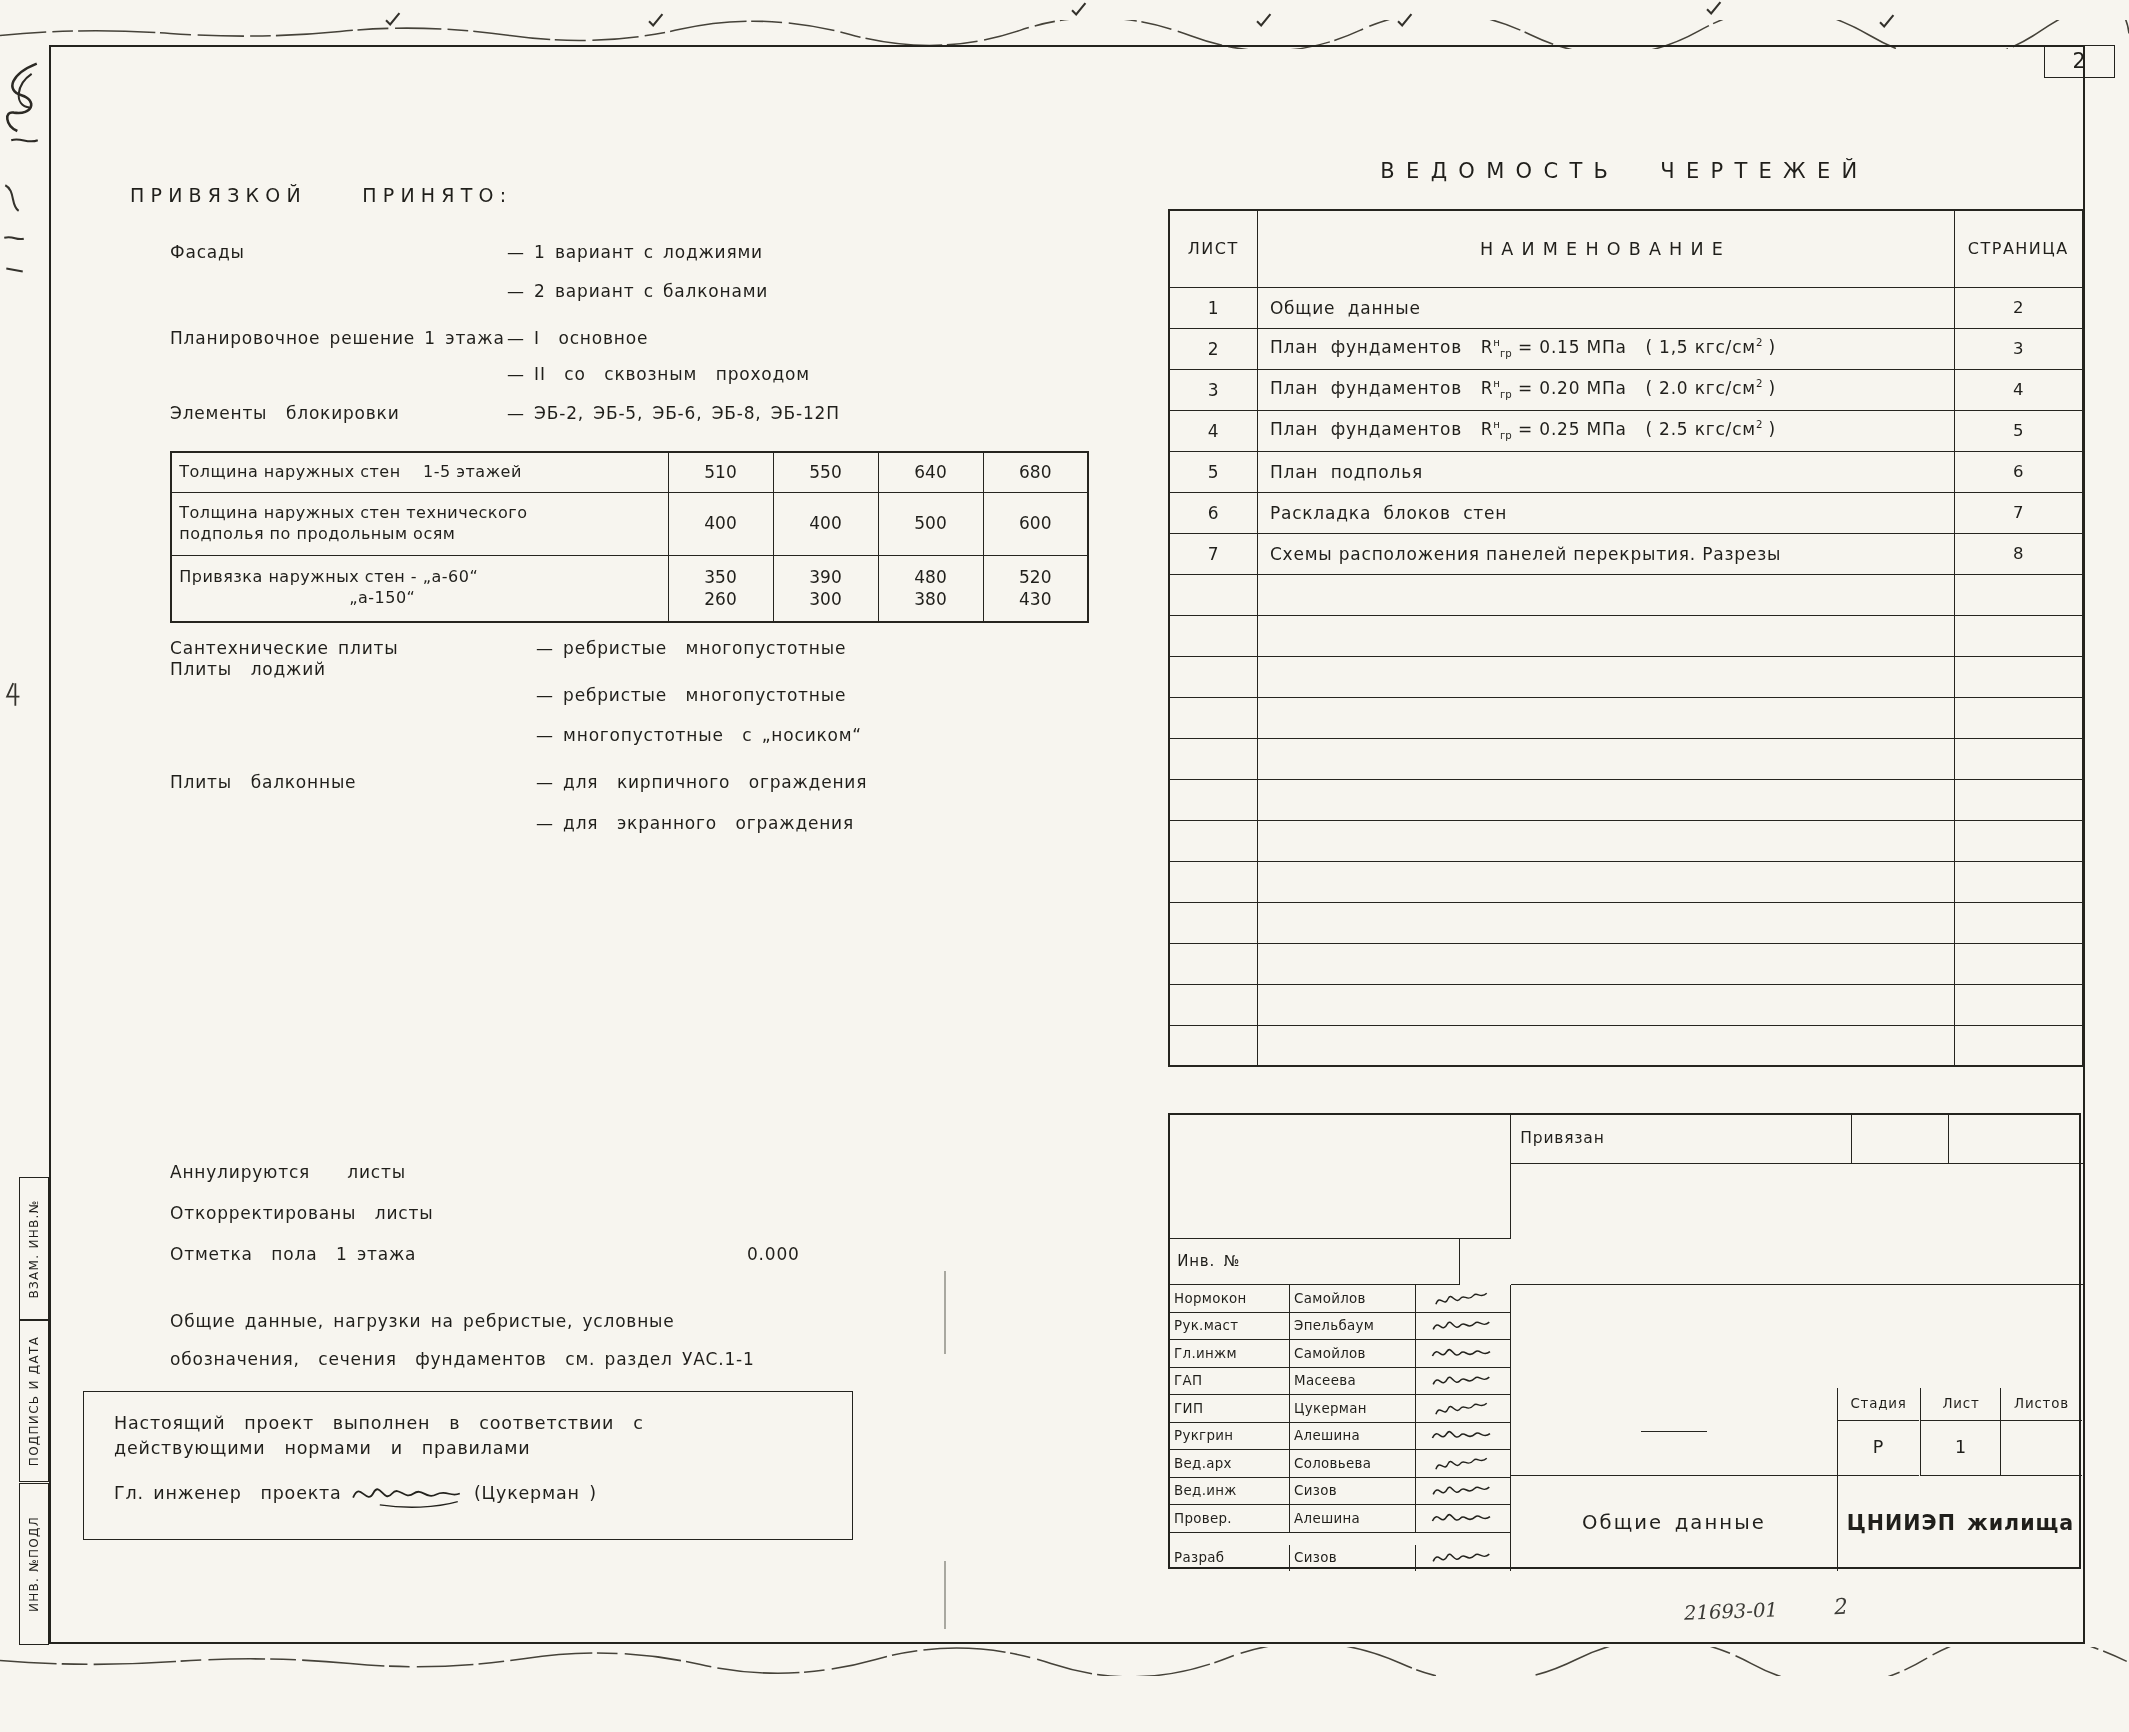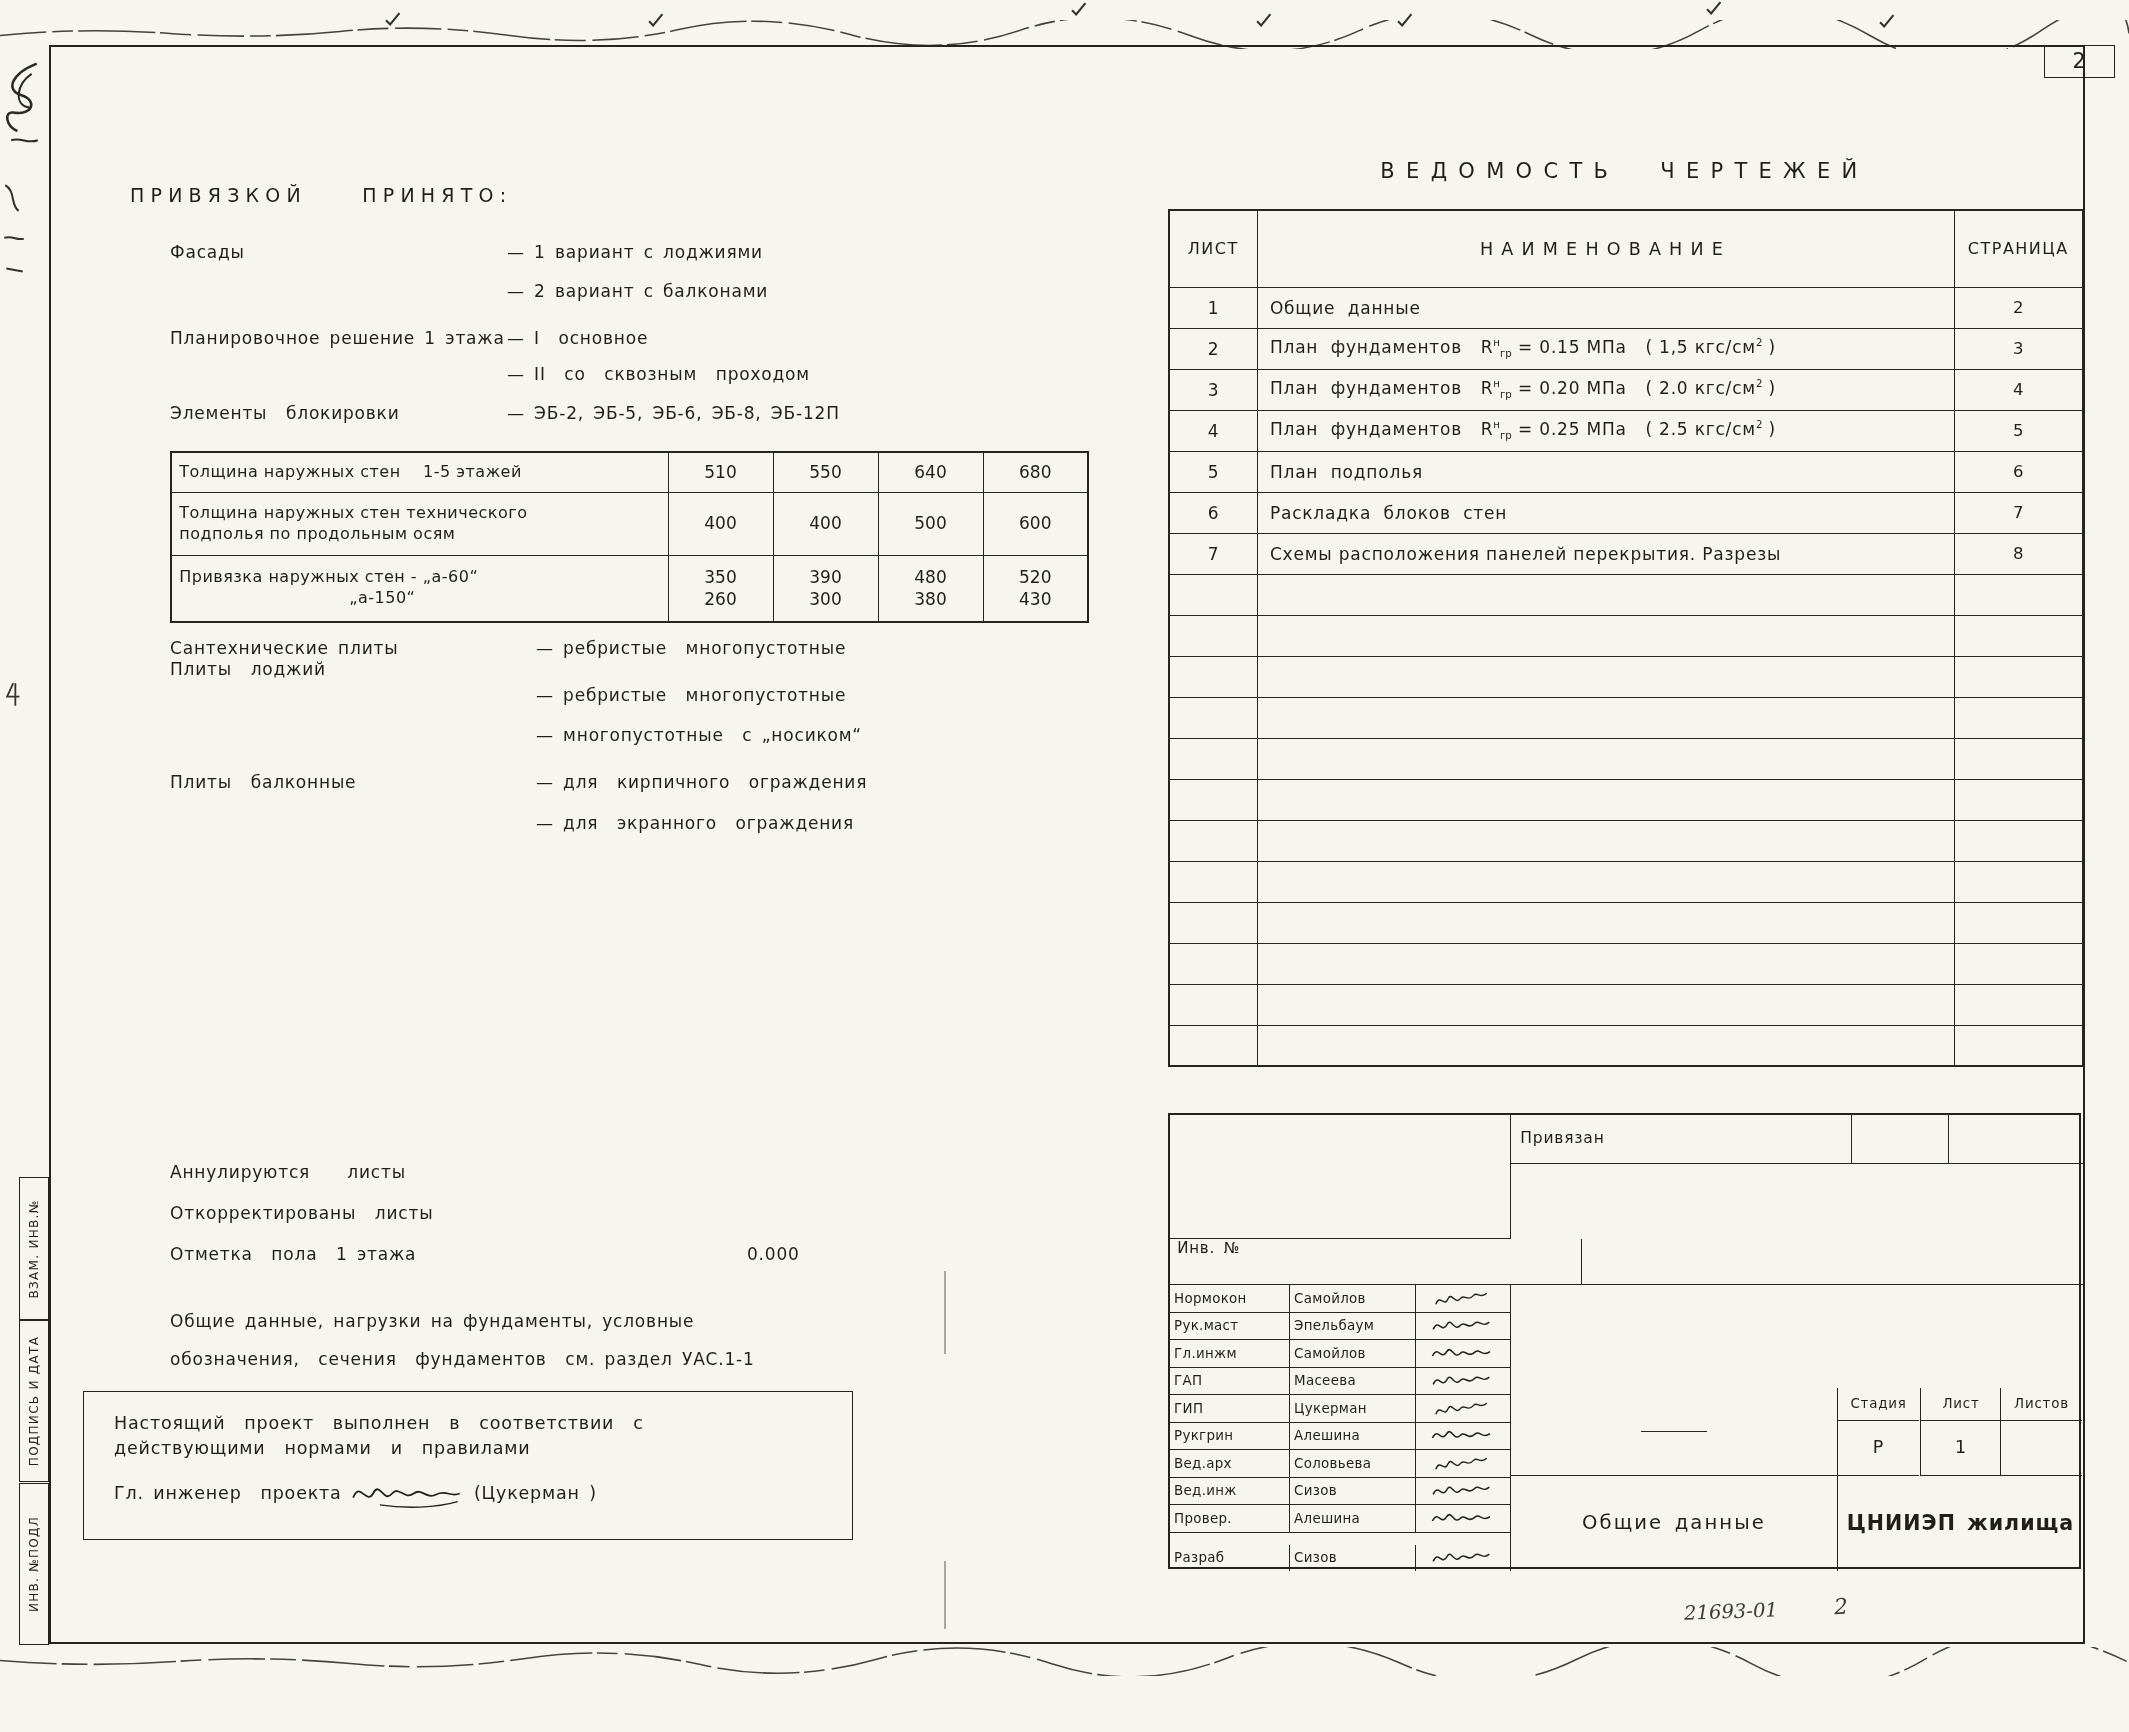--- a/index.html
+++ b/index.html
@@ -221,21 +221,21 @@
 
   <div class="abs t" style="left:170px;top:772px">Плиты  балконные</div>
   <div class="abs t" style="left:536px;top:772px">— для  кирпичного  ограждения</div>
   <div class="abs t" style="left:536px;top:813px">— для  экранного  ограждения</div>
 
   <div class="abs t" style="left:170px;top:1162px">Аннулируются    листы</div>
   <div class="abs t" style="left:170px;top:1203px">Откорректированы  листы</div>
   <div class="abs t" style="left:170px;top:1244px">Отметка  пола  1 этажа</div>
   <div class="abs t" style="left:747px;top:1244px">0.000</div>
 
-  <div class="abs t" style="left:170px;top:1311px">Общие данные, нагрузки на фундаменты, условные</div>
+  <div class="abs t" style="left:170px;top:1311px">Общие данные, нагрузки на ребристые, условные</div>
   <div class="abs t" style="left:170px;top:1349px">обозначения,  сечения  фундаментов  см. раздел УАС.1-1</div>
 
   <div class="abs note-box">
     <div class="t" style="font-size:17.5px">Настоящий  проект  выполнен  в  соответствии  с</div>
     <div class="t" style="font-size:17.5px;margin-top:3.1px">действующими  нормами  и  правилами</div>
     <div class="eng-row">
       <span class="t" style="font-size:17.5px">Гл. инженер  проекта</span>
       <svg width="118" height="33" viewBox="0 0 230 64">
         <path d="M8 40 C 22 6, 34 58, 48 30 C 60 8, 68 52, 84 32 C 98 16, 108 46, 126 32 C 142 20, 150 44, 170 34 C 190 24, 198 40, 216 32" fill="none" stroke="#23221d" stroke-width="3.5"></path>
         <path d="M60 54 C 110 62, 170 60, 212 48" fill="none" stroke="#23221d" stroke-width="2.5"></path>
@@ -354,21 +354,21 @@
           <td></td>
           <td></td>
           <td></td>
         </tr>
     </tbody>
   </table>
 
   <div class="abs tb">
 
     <div class="tbc" style="left:0;top:0;width:341px;height:124px;border-right-width:1.5px;border-bottom-width:1.5px"></div>
-    <div class="tbc" style="left:0;top:124px;width:412px;height:46px;border-right-width:1.5px;border-bottom-width:1.5px;display:flex;padding-left:7.2px">
+    <div class="tbc" style="left:0;top:124px;width:290px;height:46px;border-right-width:1.5px;border-bottom-width:1.5px;display:flex;align-items:center;padding-left:7.2px">
       <span class="t" style="font-size:15px">Инв. №</span>
     </div>
 
     <div class="tbc pgrid" style="left:0;top:170px;width:341px;height:286px;border-right-width:1.5px">
       <div class="prow">
         <div class="pcell">Нормокон</div>
         <div class="pcell">Самойлов</div>
         <div class="pcell sigc">
             <svg class="sig" viewBox="0 0 120 40">
               <path d="M5 28 C 15 5, 22 38, 32 18 C 40 4, 46 34, 58 20 C 66 10, 72 30, 86 16 C 94 8, 100 26, 114 14" fill="none" stroke="#23221d" stroke-width="3"></path>

